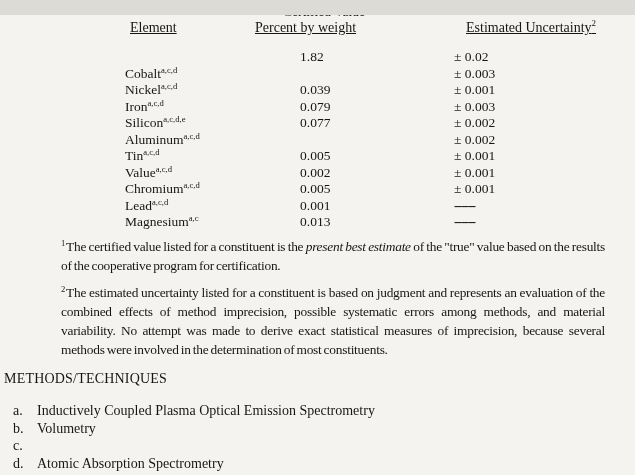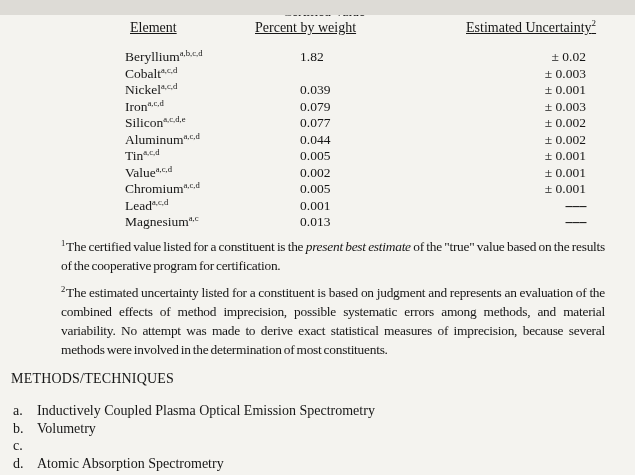--- a/index.html
+++ b/index.html
@@ -25,36 +25,36 @@
   }
   .col-header.el  { left:130px; }
   .col-header.pct { left:255px; width:138px; }
   .col-header.unc { left:466px; }
 
   
   .rows { position:absolute; top:34px; left:0; width:100%; }
   .row  { position:relative; height:16.5px; font-size:13.5px; }
   .c-el  { position:absolute; left:125px; white-space:nowrap; }
   .c-val { position:absolute; left:300px; width:97px; text-align:left; }
-  .c-unc { position:absolute; left:476px; width:110px; text-align:right; white-space:nowrap; }
+  .c-unc { position:absolute; left:454px; width:110px; text-align:left; white-space:nowrap; }
   .c-unc.dashes { letter-spacing:-1px; font-weight:bold; }
 
   
   .fn {
     position:absolute; left:61px; width:544px; margin:0;
     font-size:13.4px; line-height:19px; text-align:justify;
     word-spacing:-1px; letter-spacing:-0.25px;
   }
   .fn1 { top:222px; }
   .fn2 { top:268px; }
   .fn sup { margin-right:1px; }
 
   
   .methods-heading {
-    position:absolute; left:11px; top:356px;
+    position:absolute; left:4px; top:356px;
     font-size:14px; letter-spacing:0.2px;
   }
   .methods-list {
     position:absolute; left:13px; top:387px;
     font-size:14px; line-height:17.7px;
   }
   .m-item { display:flex; }
   .m-letter { width:24px; flex:none; }
 </style>
 </head>
@@ -64,21 +64,20 @@
 
   <div class="clipped-header">Certified Value</div>
 
   <div class="col-header el">Element</div>
   <div class="col-header pct">Percent by weight</div>
   <div class="col-header unc"><span>Estimated Uncertainty</span><sup>2</sup></div>
 
   <div class="rows">
 
     <div class="row">
-      <span class="c-el"><span>Beryllium</span><sup>a,b,c,d</sup></span>
       <span class="c-val">1.82</span>
       <span class="c-unc">± 0.02</span>
     </div>
 
     <div class="row">
       <span class="c-el"><span>Cobalt</span><sup>a,c,d</sup></span>
       <span class="c-unc">± 0.003</span>
     </div>
 
     <div class="row">
@@ -94,21 +93,20 @@
     </div>
 
     <div class="row">
       <span class="c-el"><span>Silicon</span><sup>a,c,d,e</sup></span>
       <span class="c-val">0.077</span>
       <span class="c-unc">± 0.002</span>
     </div>
 
     <div class="row">
       <span class="c-el"><span>Aluminum</span><sup>a,c,d</sup></span>
-      <span class="c-val">0.044</span>
       <span class="c-unc">± 0.002</span>
     </div>
 
     <div class="row">
       <span class="c-el"><span>Tin</span><sup>a,c,d</sup></span>
       <span class="c-val">0.005</span>
       <span class="c-unc">± 0.001</span>
     </div>
 
     <div class="row">

